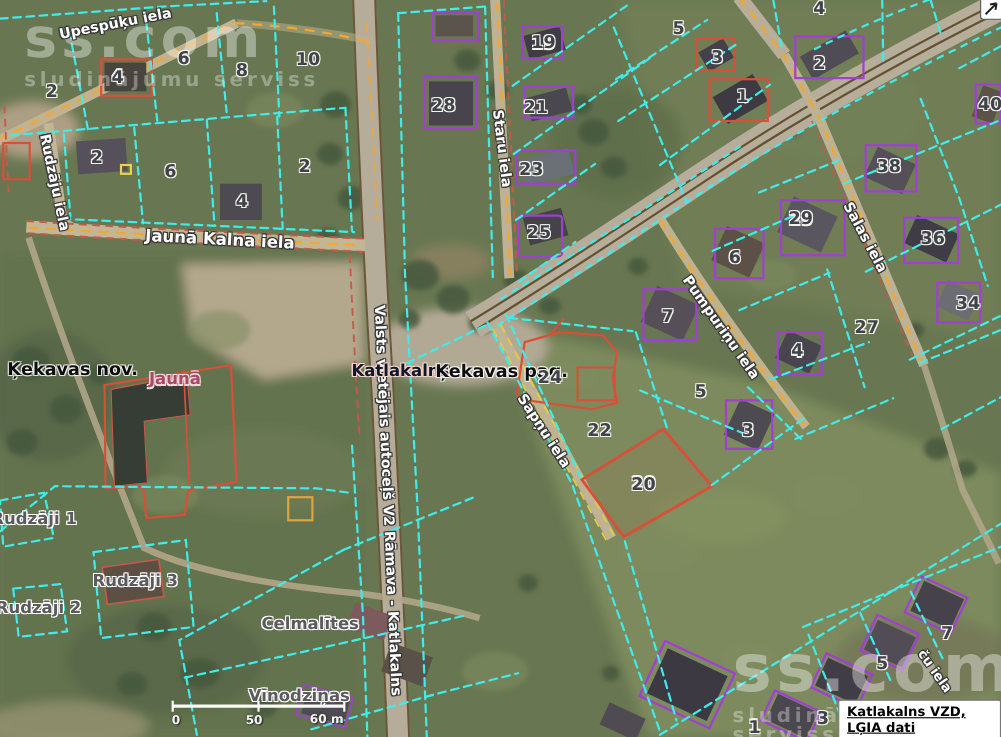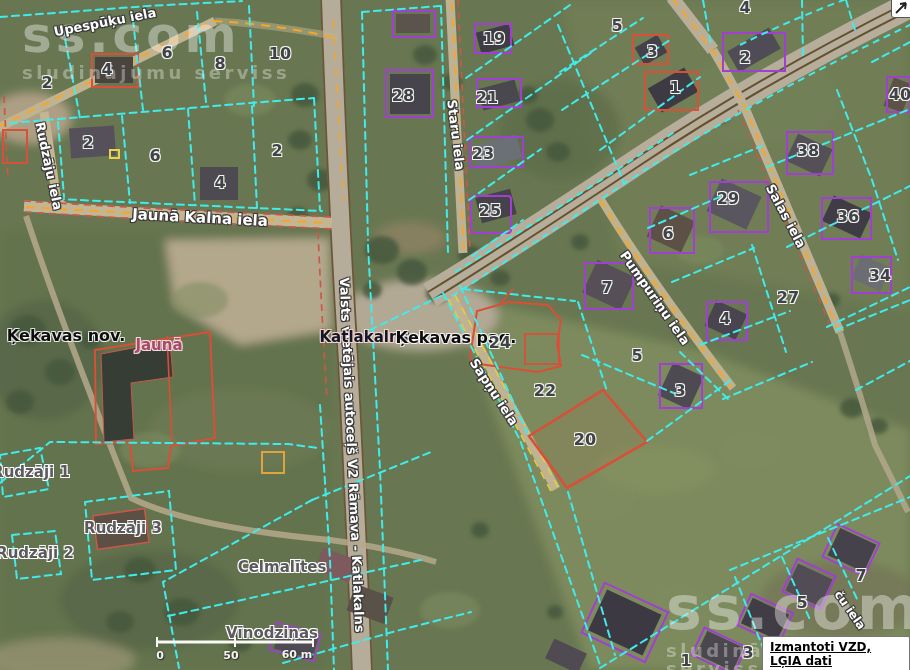--- a/index.html
+++ b/index.html
@@ -367,21 +367,21 @@
       <div class="lbl lbl-num" style="left: 861px; top: 576px; --r: 0deg;">7</div>
       <div class="lbl lbl-num" style="left: 802px; top: 603px; --r: 0deg;">5</div>
       <div class="lbl lbl-num" style="left: 748px; top: 653px; --r: 0deg;">3</div>
       <div class="lbl lbl-num" style="left: 686px; top: 661px; --r: 0deg;">1</div>
       <div class="lbl lbl-scale" style="left: 160px; top: 655px; --r: 0deg;">0</div>
       <div class="lbl lbl-scale" style="left: 231px; top: 655px; --r: 0deg;">50</div>
       <div class="lbl lbl-scale" style="left: 297px; top: 654px; --r: 0deg;">60 m</div>
     </div>
 
   <div id="attribution">
-    <span>Izmantoti VZD, LĢIA dati</span>
+    <span>Katlakalns VZD, LĢIA dati</span>
   </div>
 
   <div id="corner-icon">
     <svg width="16" height="16" viewBox="0 0 16 16">
       <path d="M2,14 L12,4 M12,4 L6,5 M12,4 L11,10" stroke="#222" stroke-width="1.8" fill="none"></path>
     </svg>
   </div>
 </div>
 
 </body></html>

